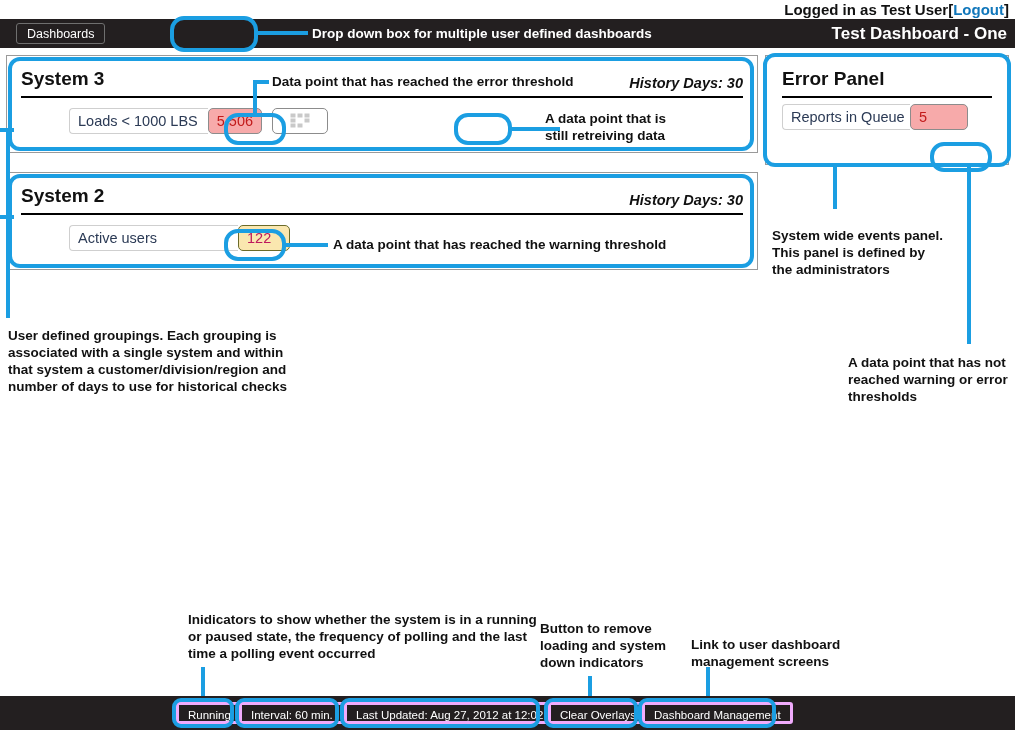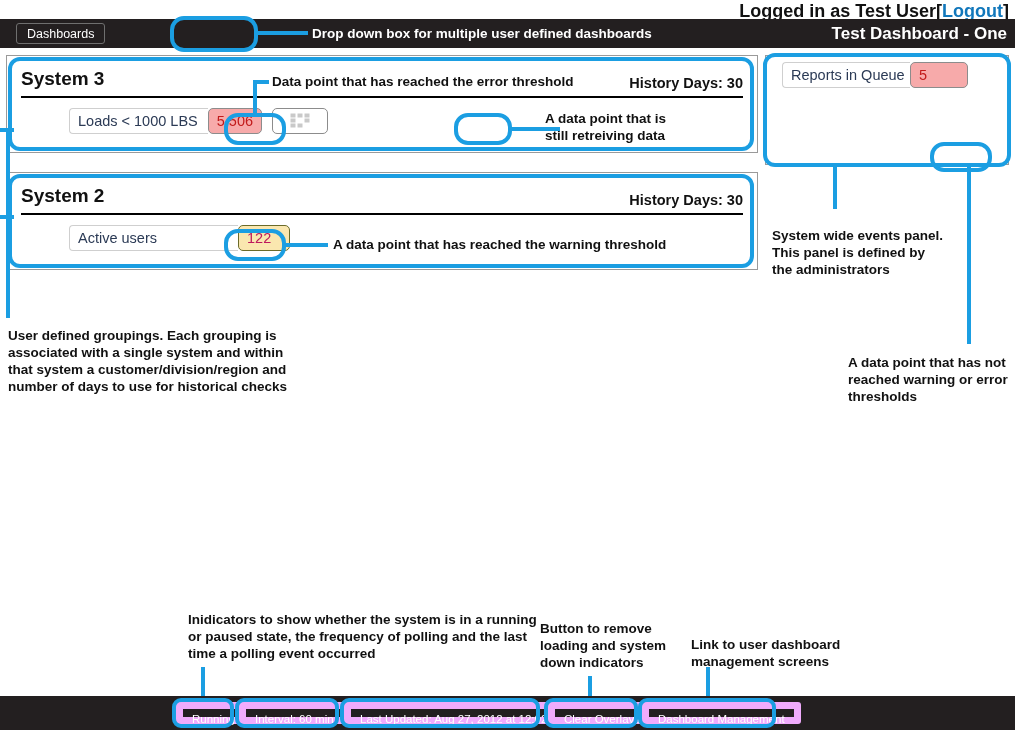--- a/index.html
+++ b/index.html
@@ -11,21 +11,21 @@
     overflow:hidden;
     -webkit-font-smoothing:none;
   }
   .abs{position:absolute;}
 
   
   #login-strip{
     left:0;top:0;width:1015px;height:18px;
     background:#ffffff;
     text-align:right;
-    font-size:18px;font-weight:bold;color:#111;
+    font-size:15px;font-weight:bold;color:#111;
     padding-top:1px;
     box-sizing:border-box;
     padding-right:6px;
   }
   #login-strip .lk{color:#1177bb;font-weight:bold;}
 
   
   #navbar{
     left:0;top:19px;width:1015px;height:29px;
     background:#231f20;
@@ -66,20 +66,21 @@
   }
   .panel-title{
     font-size:19px;font-weight:bold;color:#111;
     line-height:26px;
   }
   .panel-hist{
     position:absolute;right:0;bottom:4px;
     font-size:14.5px;font-weight:bold;color:#111;
     line-height:18px;
     white-space:nowrap;
+    font-style:italic;
   }
   .panel-body{
     padding:10px 14px 0 14px;
     display:flex;
     align-items:flex-end;
   }
   .panel-body.indent{padding-left:62px;}
 
   
   .dp{
@@ -176,21 +177,21 @@
 
   
   #footer{
     left:0;top:696px;width:1015px;height:34px;
     background:#231f20;
   }
   .fbtn{
     position:absolute;top:6px;
     height:22px;
     background:#231f20;
-    border:7px solid #f0abfc;
+    border:3px solid #f0abfc;
     border-radius:3px;
     color:#ffffff;
     font-size:11.5px;
     line-height:21px;
     padding:0 9px;
     box-sizing:border-box;
     white-space:nowrap;
   }
   #footer-pad{
     left:0;top:730px;width:1015px;height:14px;background:#ffffff;
@@ -241,20 +242,23 @@
   </div>
   <div class="panel-body indent">
     <div class="dp">
       <div class="dp-label" style="width:169px;">Active users</div>
       <div class="dp-val warn">122</div>
     </div>
   </div>
 </div>
 
 <div class="abs panel" id="error-panel">
+  <div class="panel-head">
+    <span class="panel-title">Error Panel</span>
+  </div>
   <div class="panel-body">
     <div class="dp">
       <div class="dp-label">Reports in Queue</div>
       <div class="dp-val error">5</div>
     </div>
   </div>
 </div>
 
 <div class="ring pill" style="left:170px;top:16px;width:88px;height:36px;"></div>
 <div class="ln h" style="left:258px;top:31px;width:50px;"></div>

